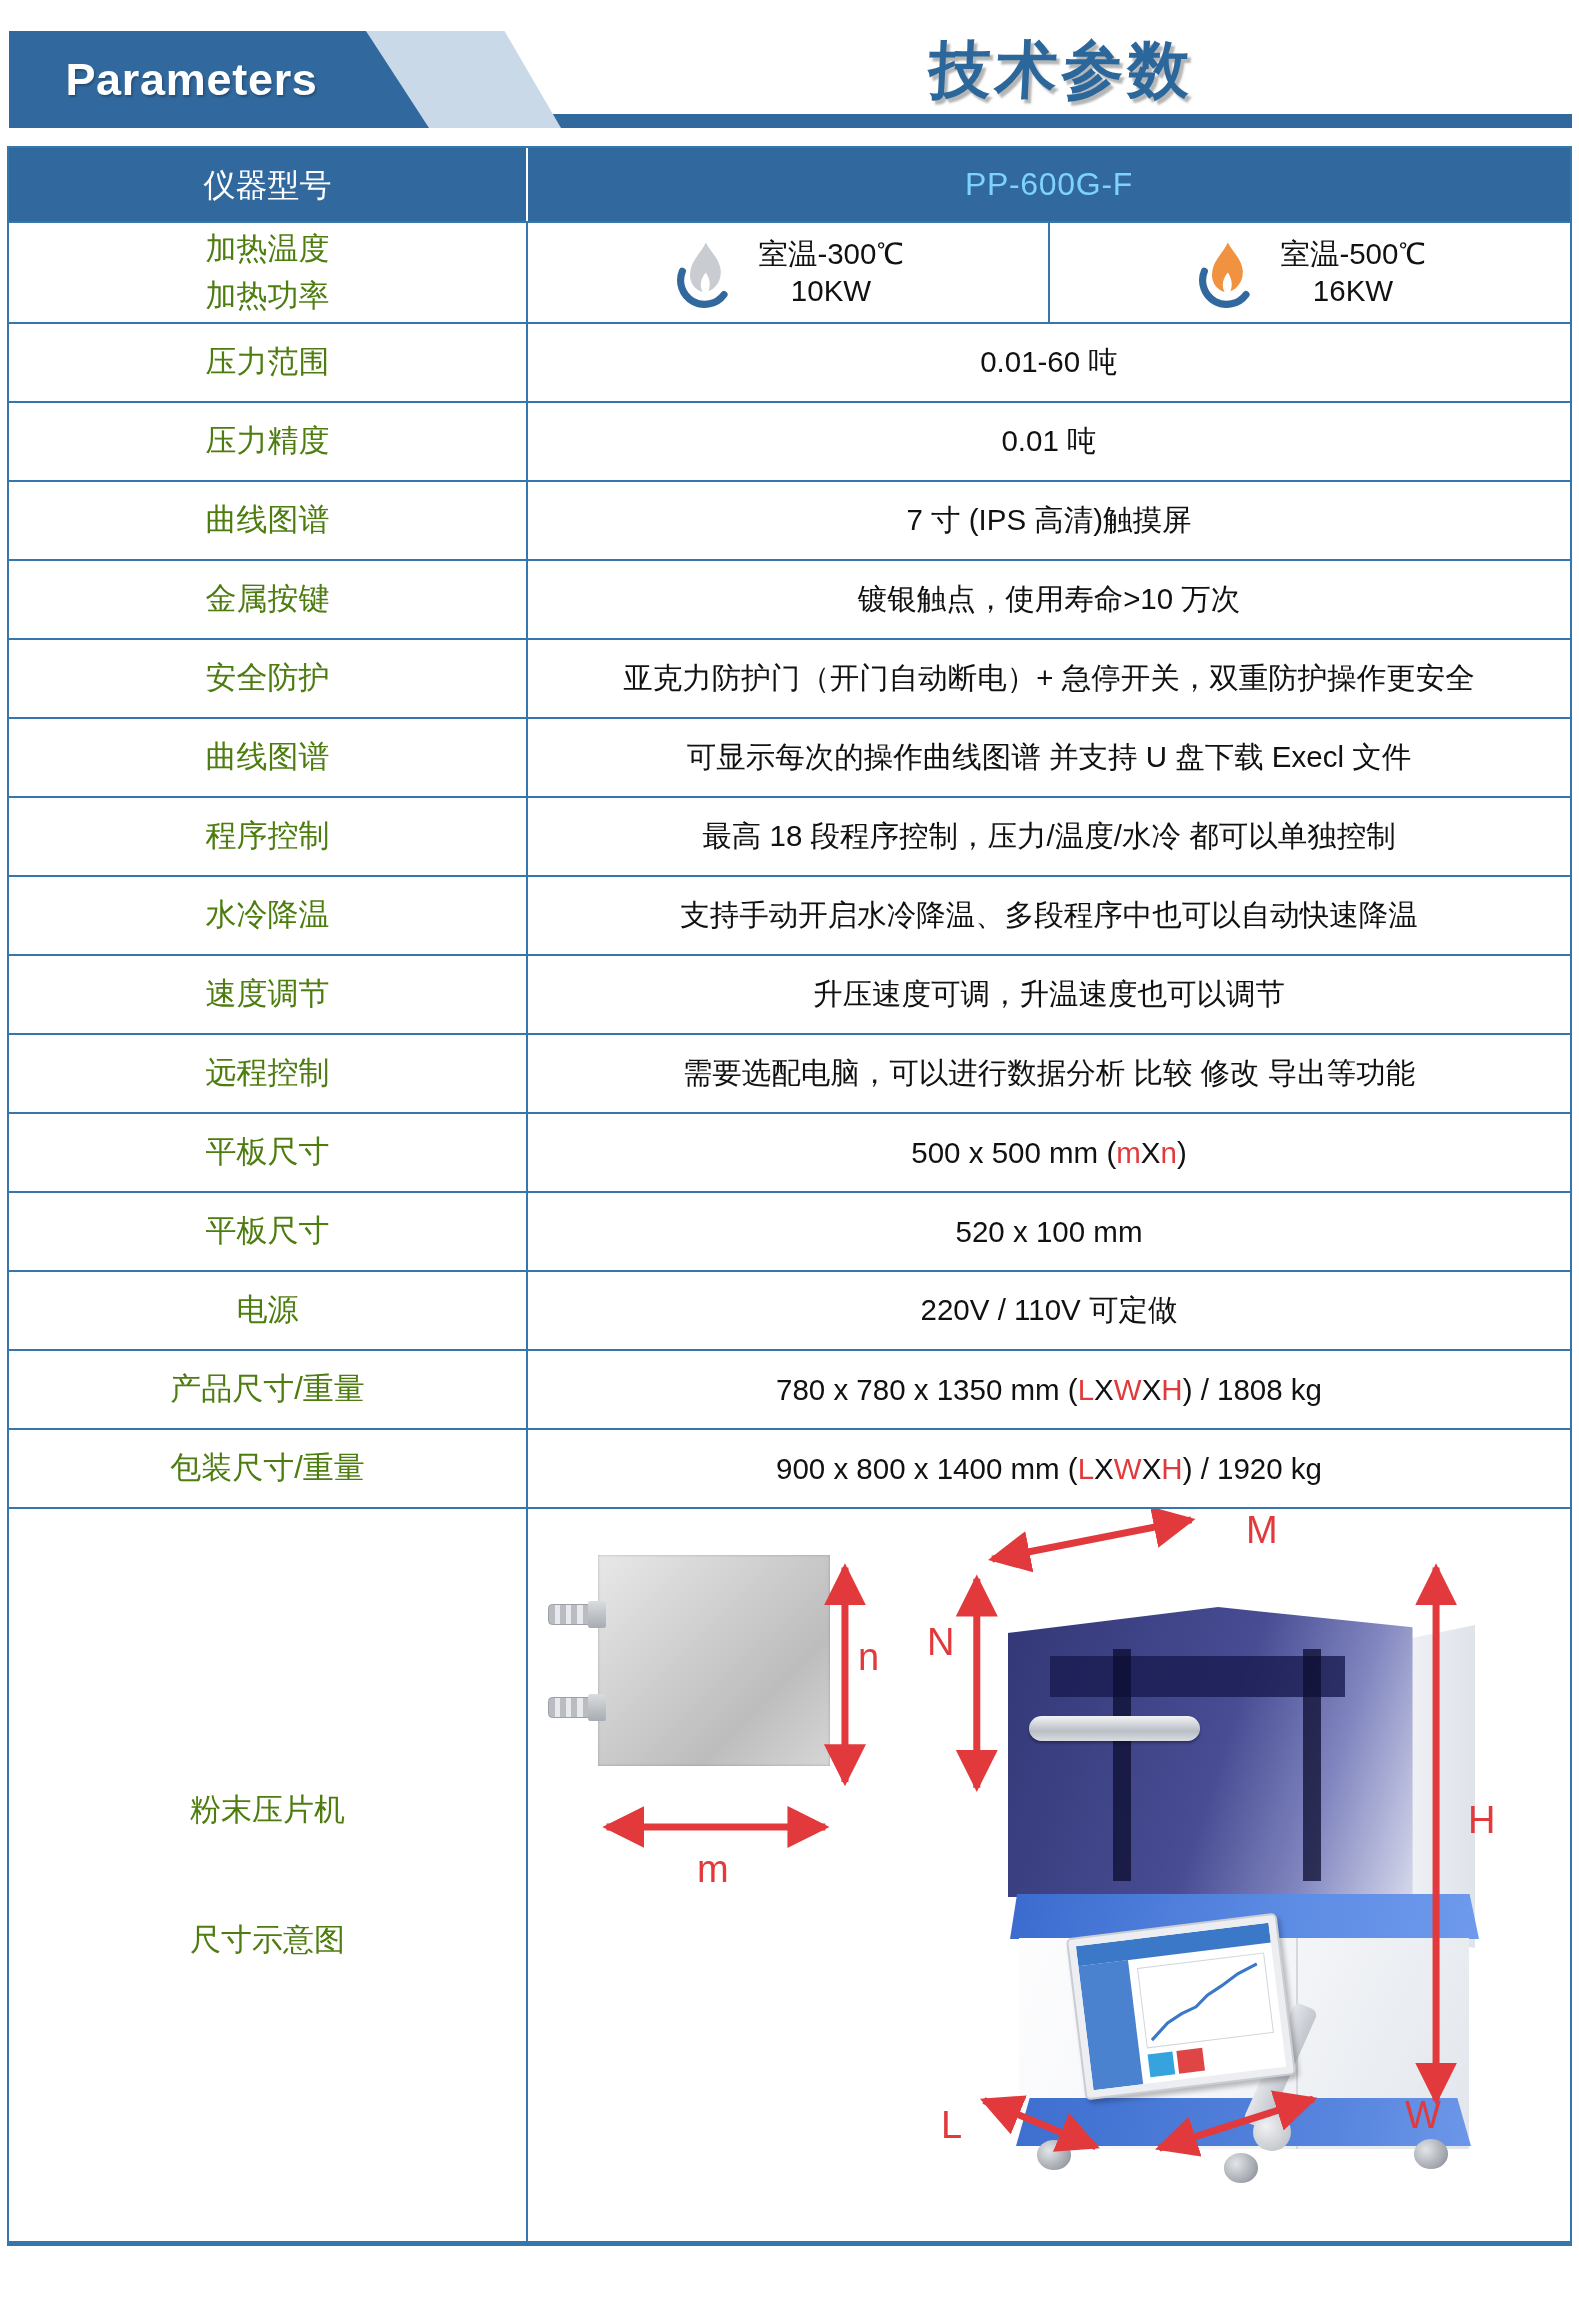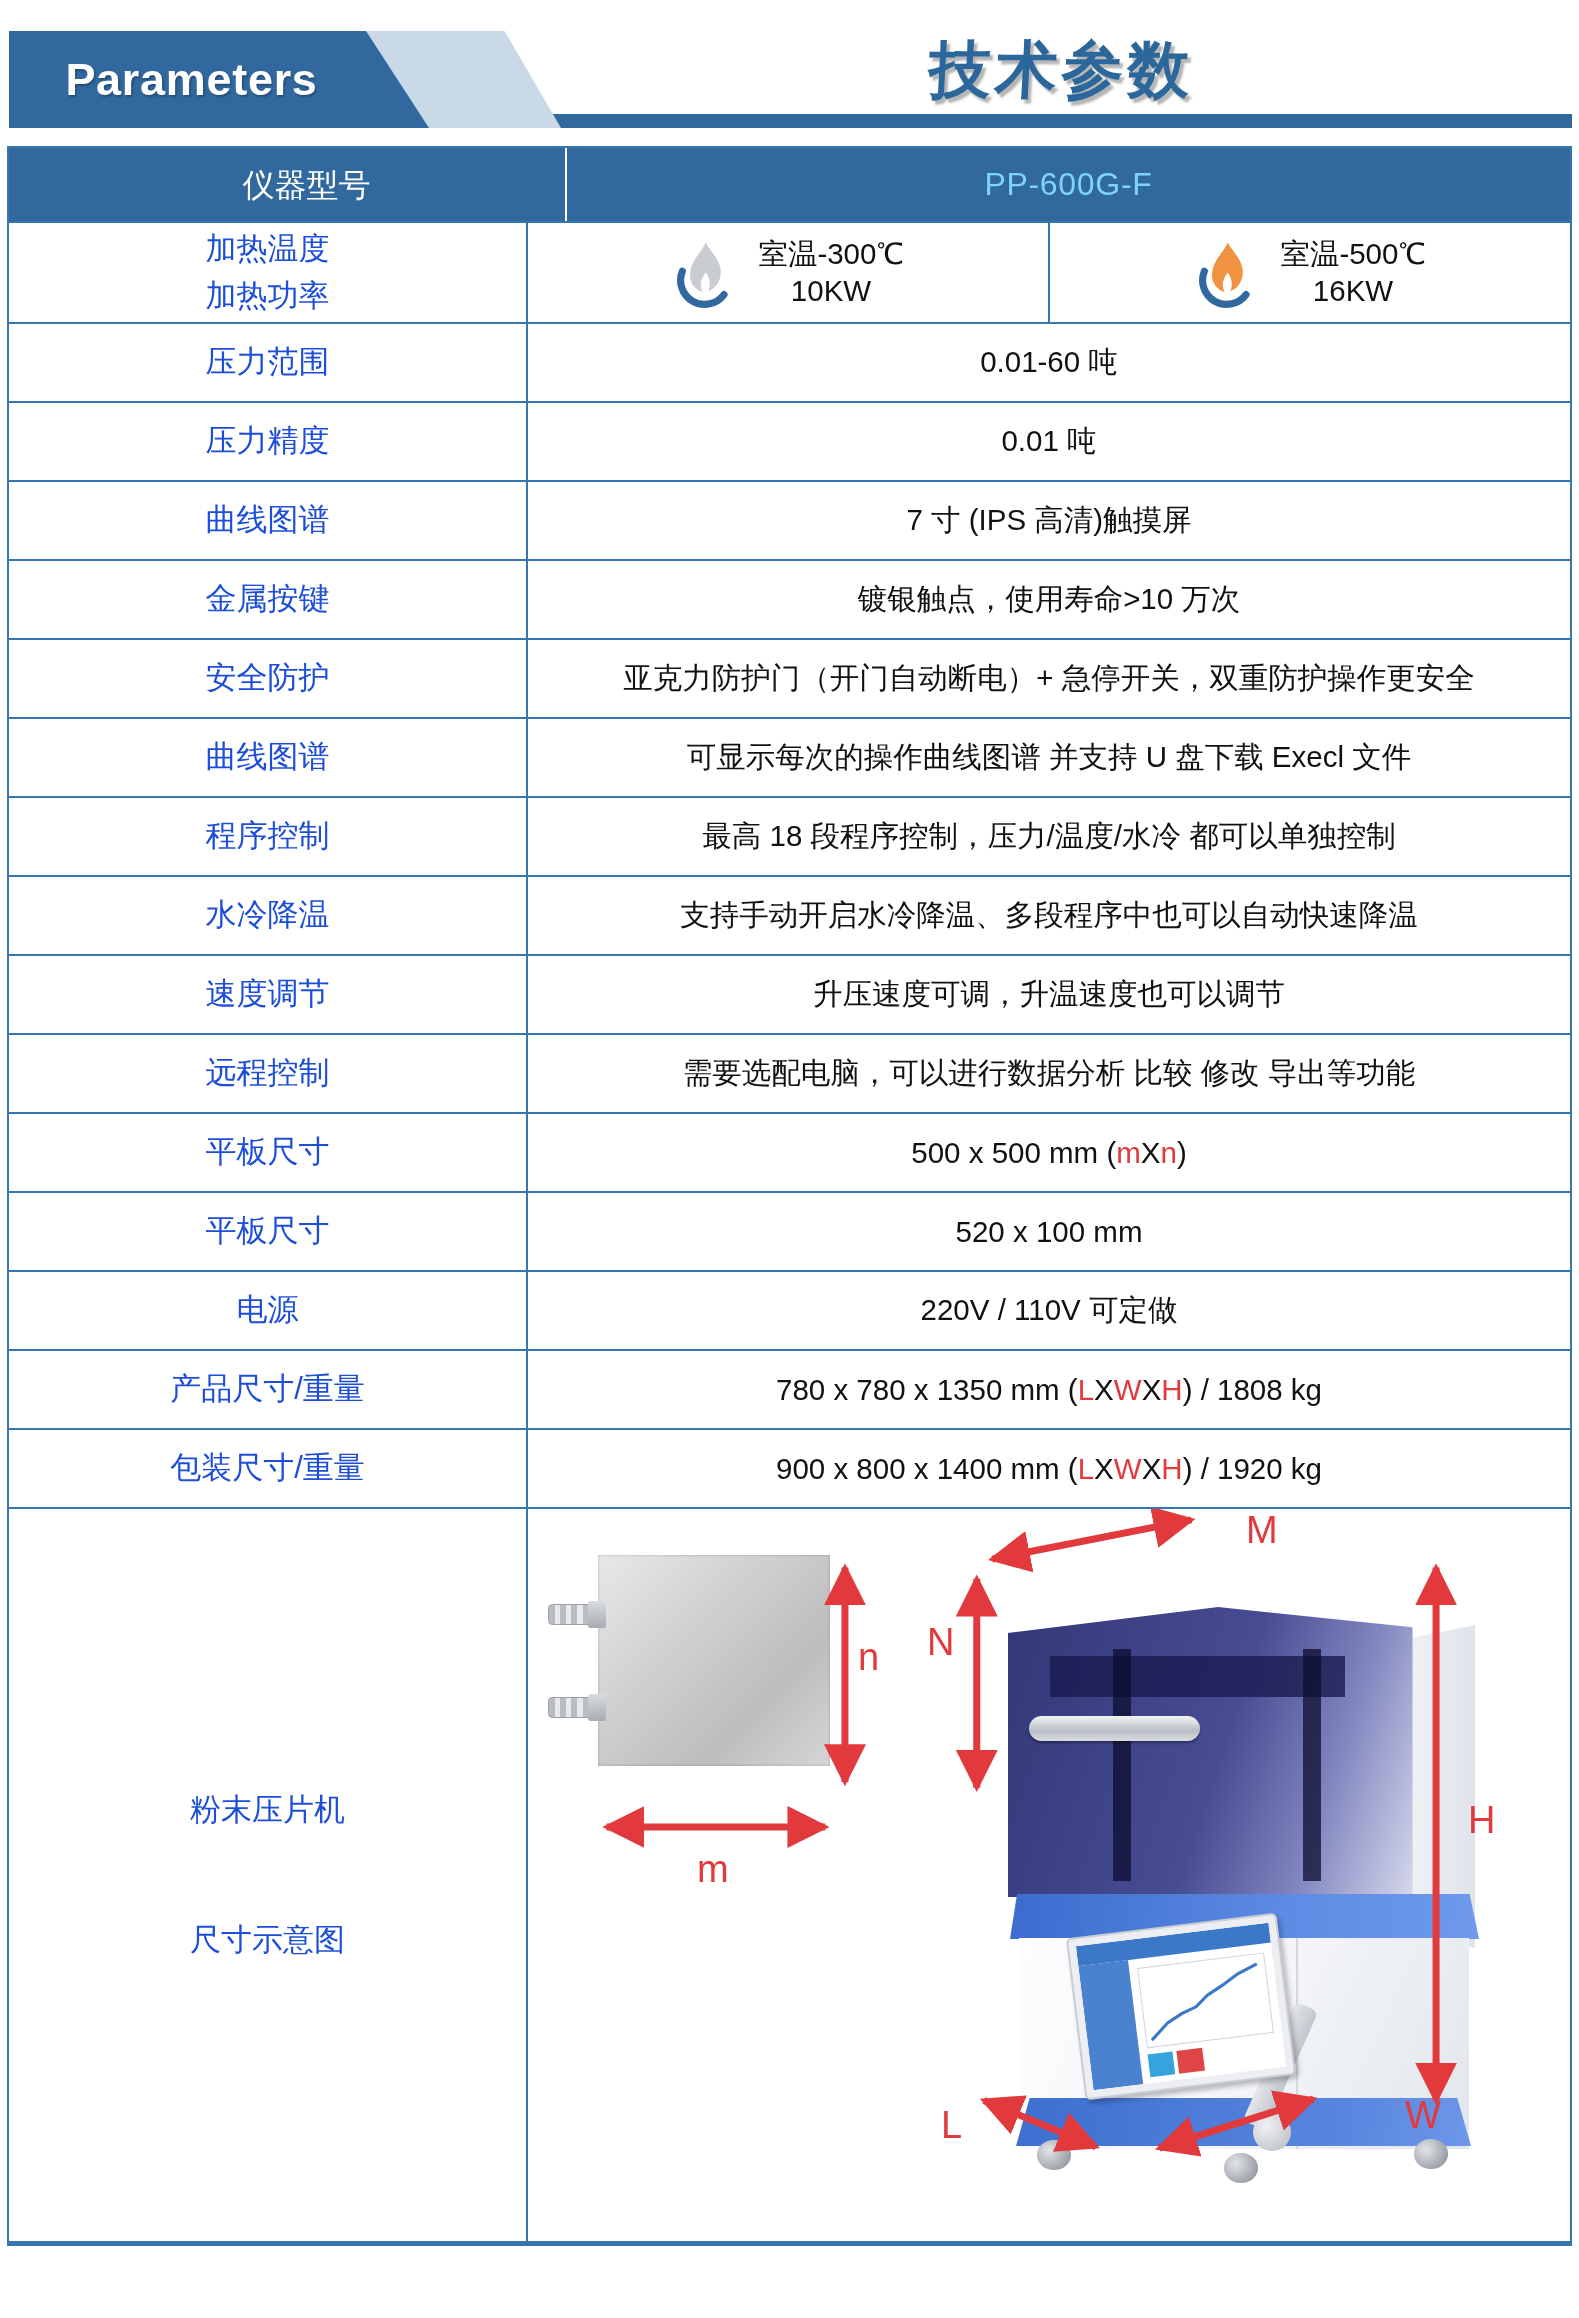--- a/index.html
+++ b/index.html
@@ -22,25 +22,25 @@
     color:#2c679c; font-size:62px; font-weight:bold; letter-spacing:4.2px;
     transform:skewX(-3deg); text-shadow:3.5px 3.5px 2.1px rgba(90,90,90,.45); }
 
   
   :root { --tblue:#3577ad; --cellblue:#31689d; --red:#e23a3c; }
   .spec-table { position:absolute; left:7px; top:146px; width:1565px;
     border:2.1px solid var(--tblue); border-bottom:5.6px solid var(--tblue); background:#fff; }
   .trow { display:flex; width:100%; border-top:2.8px solid var(--tblue); }
   .trow.first { border-top:none; }
   .cell { display:flex; align-items:center; justify-content:center; text-align:center; }
-  .lcell { width:519px; flex:0 0 519px; font-size:31px; color:#1d4ed8; font-weight:400;
+  .lcell { width:519px; flex:0 0 519px; font-size:31px; color:#4d7c0f; font-weight:400;
     border-right:2.1px solid var(--tblue); line-height:1.5; }
   .vcell { flex:1; font-size:29.5px; color:#111; font-weight:400; }
   .hdr { height:73px; background:var(--cellblue); }
-  .hdr .lcell { color:#fff; border-right:2.1px solid #fff; font-size:32px;margin-left:39px; }
+  .hdr .lcell { color:#fff; border-right:2.1px solid #fff; font-size:32px; }
   .hdr .vcell { color:#7dd3fc; font-size:32px; letter-spacing:0.7px; }
   .heat { height:101px; }
   .heat .vcell { padding:0;align-items:center; }
   .heat-opts { display:flex; width:100%; height:100%; }
   .heat-opt { flex:1; display:flex; align-items:center; justify-content:center; gap:21px; }
   .heat-opt + .heat-opt { border-left:2.1px solid var(--tblue); }
   .heat-text { display:flex; flex-direction:column; align-items:center; line-height:1.25; font-size:29.5px; }
   .flame-svg { width:65px; height:73px; }
   .std { height:79px; }
   .diag { height:734px; }

